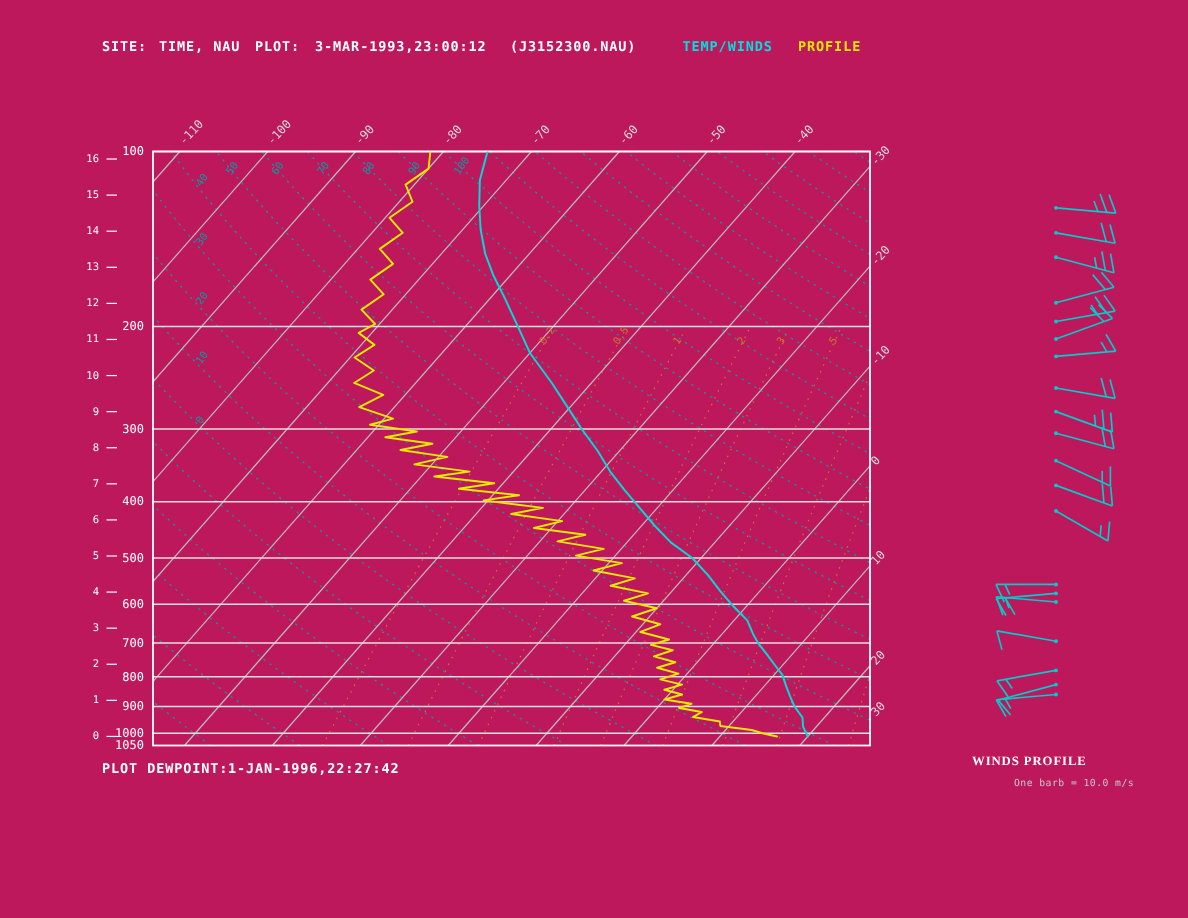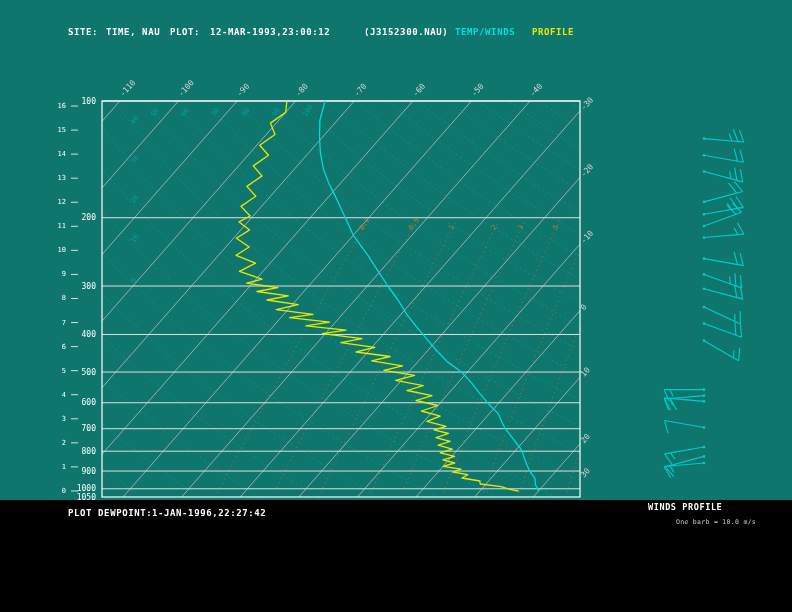--- a/index.html
+++ b/index.html
@@ -1,45 +1,45 @@
 <!DOCTYPE html>
 <html><head>
 <meta charset="utf-8">
 <style>
   html,body{margin:0;padding:0;background:#000;}
   body{width:792px;height:612px;overflow:hidden;font-family:"DejaVu Sans Mono",monospace;}
-  #stage{position:relative;width:792px;height:500px;background:#0f766e;}
+  #stage{position:relative;width:792px;height:612px;background:#be185d;}
   .hdr{position:absolute;top:27px;left:0;width:100%;height:14px;font-size:9px;font-weight:bold;letter-spacing:.6px;color:#fff;}
   .hdr span{position:absolute;white-space:pre;}
   #h-site-l{left:68px}
   #h-site-v{left:106px}
   #h-time-l{left:170px}
   #h-time-v{left:210px}
-  #h-file{left:364px}
+  #h-file{left:340px}
   #h-s1{left:455px;color:#00e0e0}
   #h-s2{left:532px;color:#e8e800}
   .ftr{position:absolute;top:508px;left:0;width:100%;font-size:9px;font-weight:bold;letter-spacing:.6px;color:#fff;}
   .ftr span{position:absolute;white-space:pre;}
   #f-l{left:68px}
   #f-v{left:152px}
-  #wp-title{position:absolute;left:648px;top:502px;font-size:8.5px;font-weight:bold;letter-spacing:.6px;color:#fff;}
+  #wp-title{position:absolute;left:648px;top:502px;font-size:8.5px;font-weight:bold;letter-spacing:.6px;color:#fff;font-family:Liberation Serif, serif;}
   #wp-legend{position:absolute;left:676px;top:518px;font-size:6.5px;letter-spacing:.3px;color:#c8c8c8;}
   svg{position:absolute;left:0;top:0;}
   svg text{font-family:"DejaVu Sans Mono",monospace;}
 </style>
 </head>
 <body>
 
 <div id="stage">
 
   <div class="hdr">
     <span id="h-site-l">SITE:</span>
     <span id="h-site-v">TIME, NAU</span>
     <span id="h-time-l">PLOT:</span>
-    <span id="h-time-v">12-MAR-1993,23:00:12</span>
+    <span id="h-time-v">3-MAR-1993,23:00:12</span>
     <span id="h-file">(J3152300.NAU)</span>
     <span id="h-s1">TEMP/WINDS</span>
     <span id="h-s2">PROFILE</span>
   </div>
 
   <svg id="skewt" width="792" height="612" viewBox="0 0 792 612">
     <defs>
       <clipPath id="pc">
           <rect x="102" y="101" width="478" height="396"></rect>
         </clipPath>

